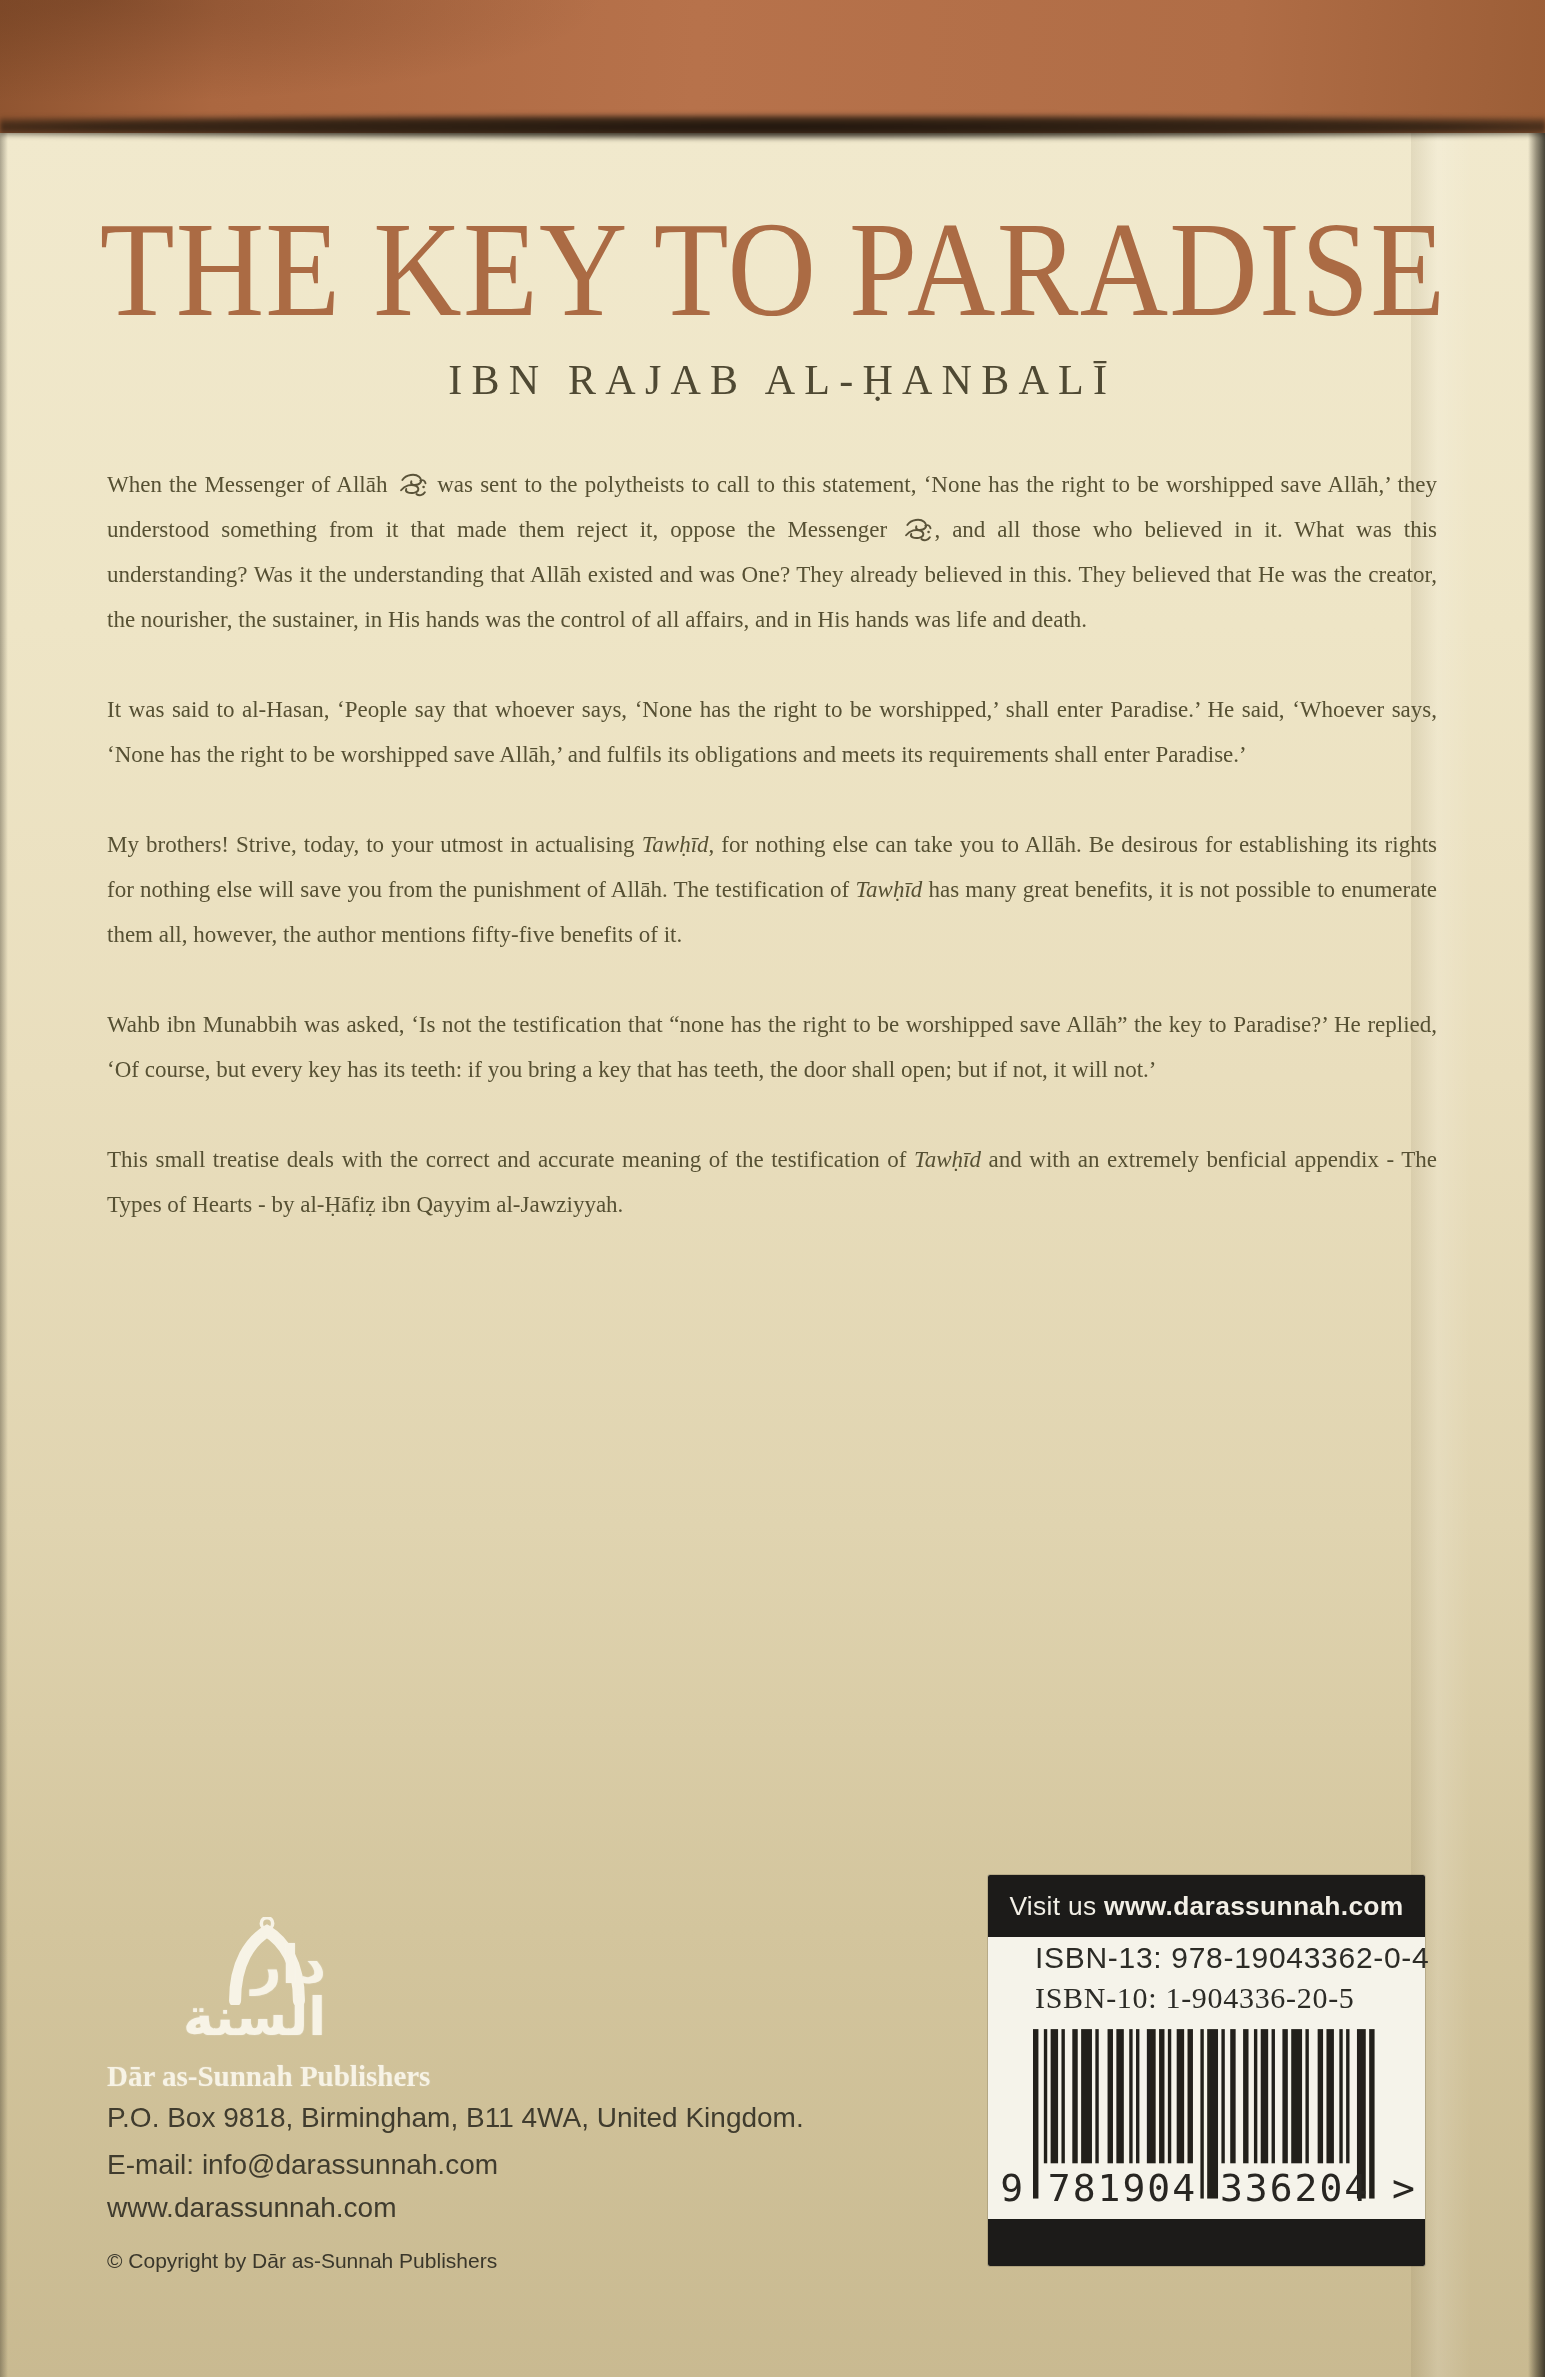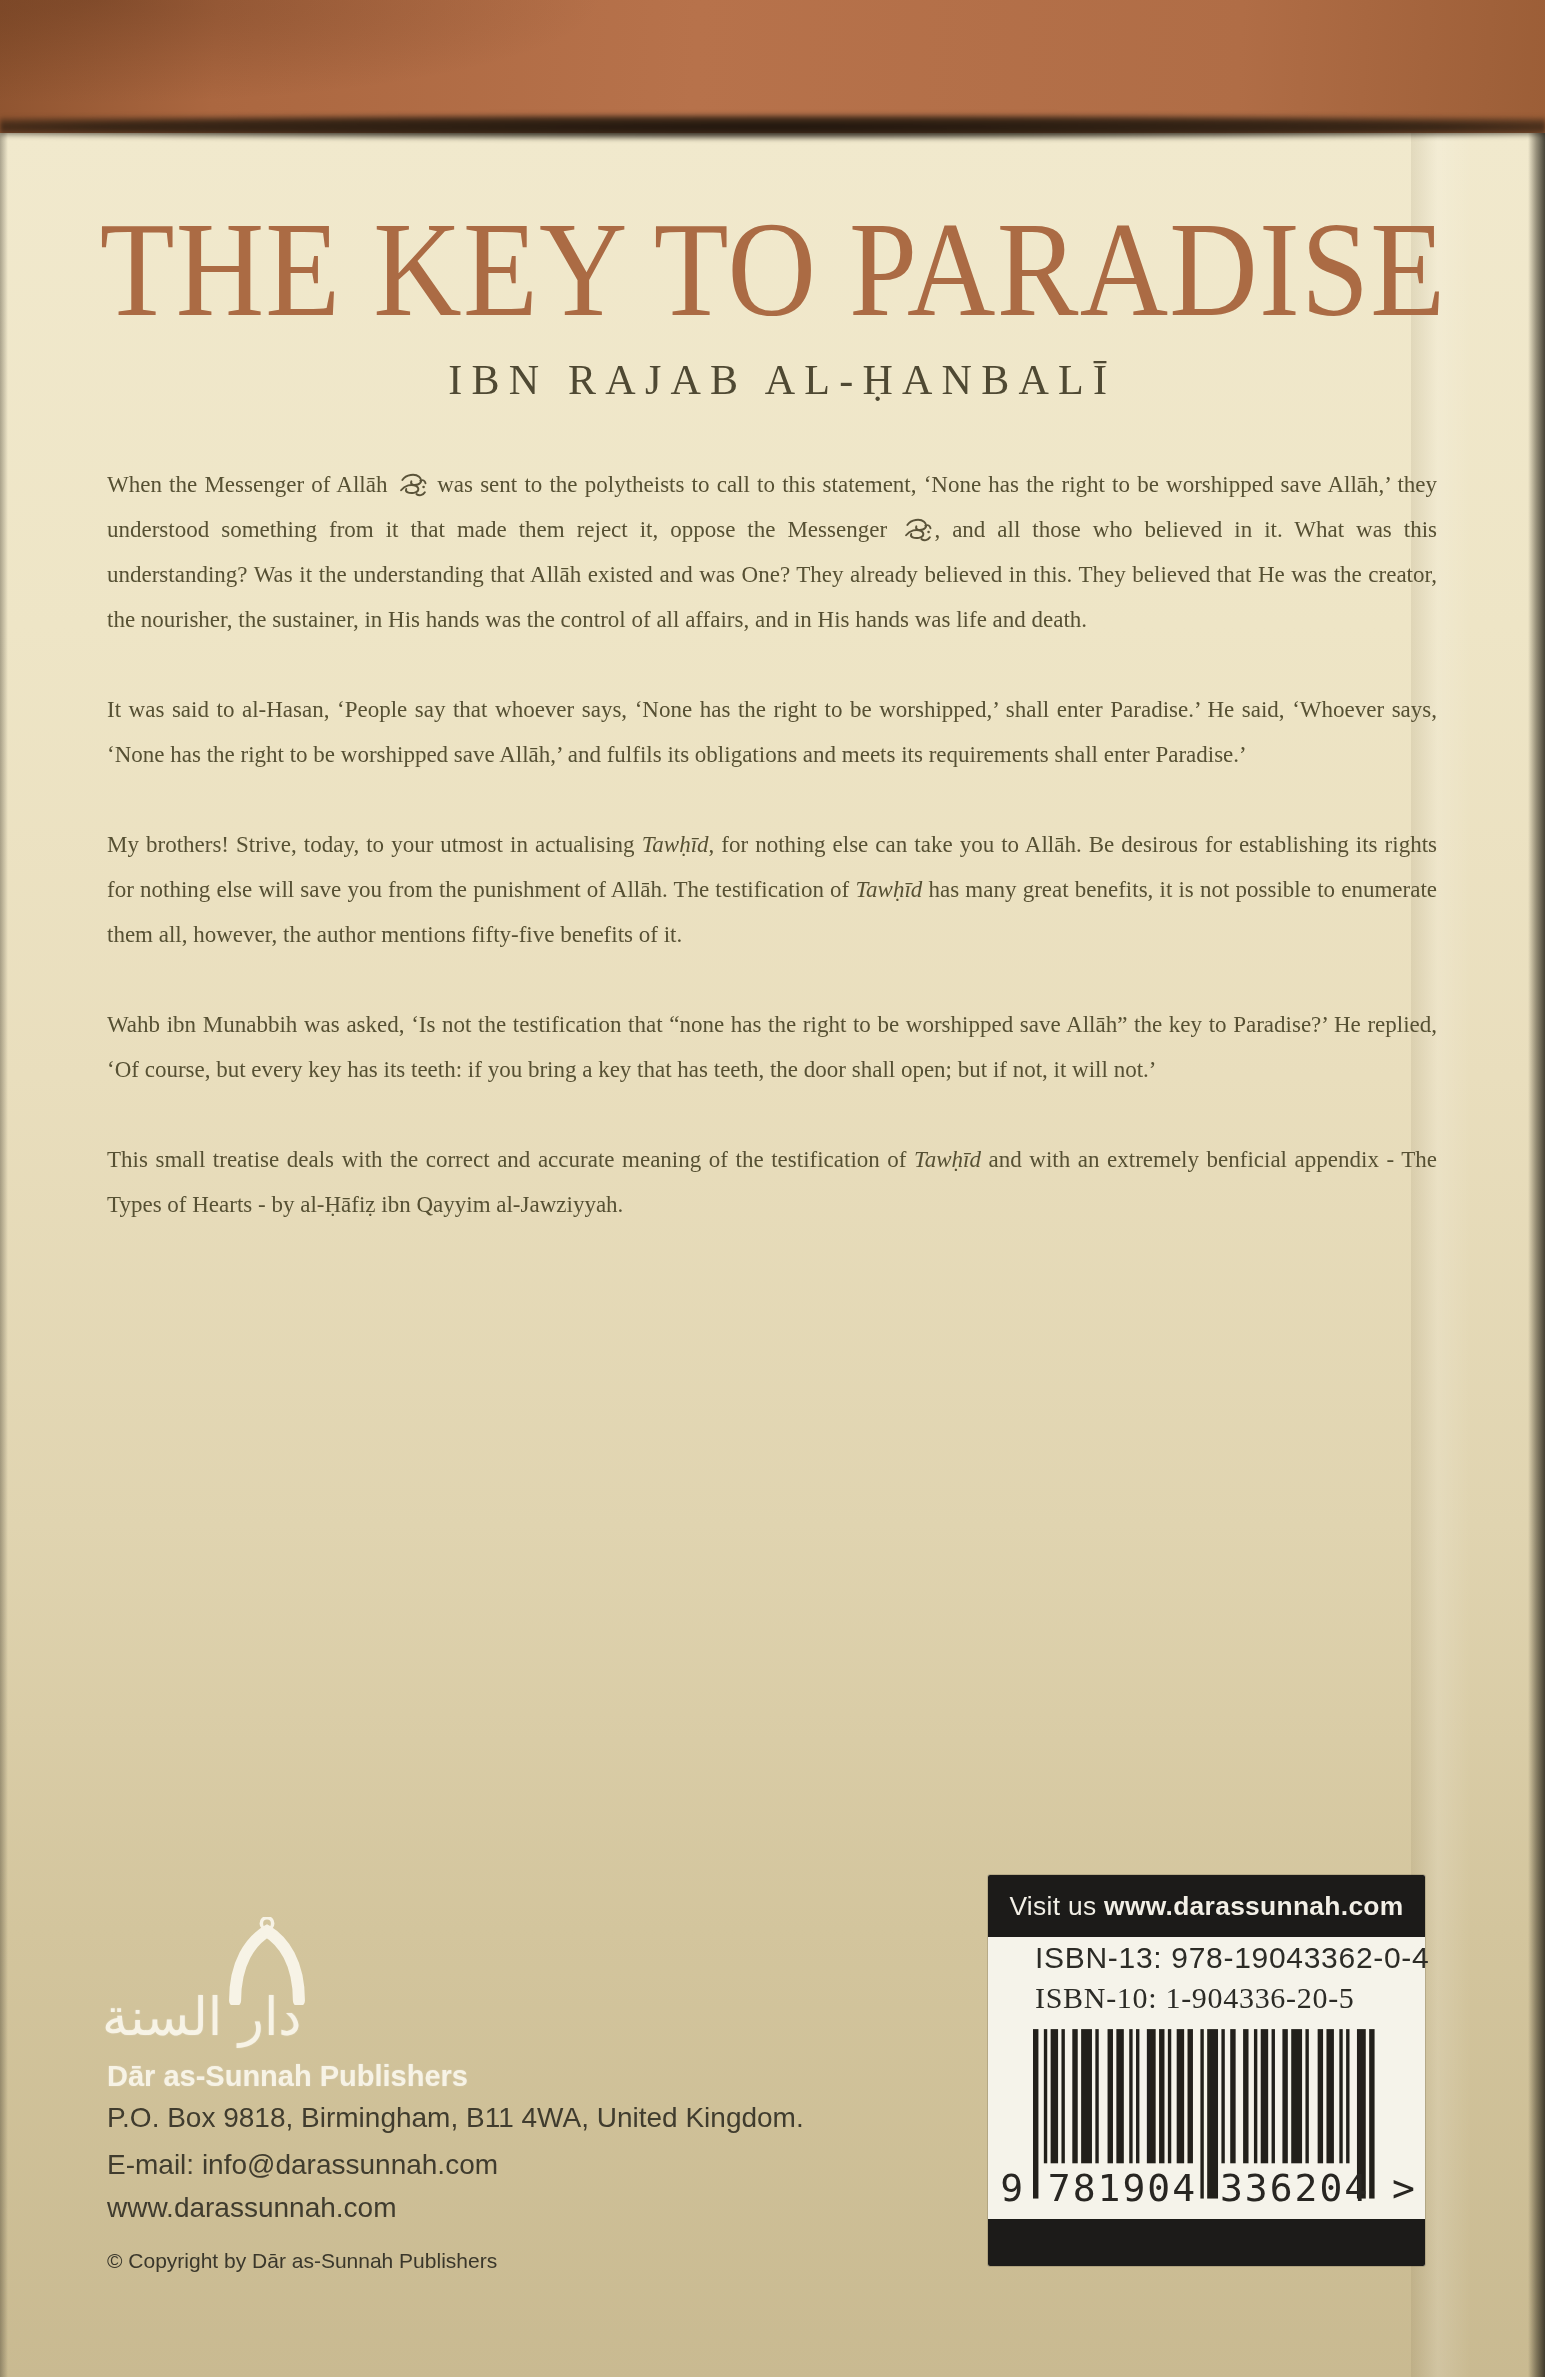--- a/index.html
+++ b/index.html
@@ -39,23 +39,23 @@
     font-size:23px;line-height:45px;color:#565033;text-align:justify;}
   .body-text p{margin:0 0 45px 0;}
   .body-text p:last-child{margin-bottom:0;}
   .body-text em{font-style:italic;}
   .saw{display:inline-block;vertical-align:-6.1px;margin:0 2.7px;line-height:0;}
 
   
   .logo{position:absolute;left:102px;top:1784px;width:224px;height:126px;}
   .logo-dome{position:absolute;right:8.1px;top:0;}
   .logo-arabic{position:absolute;left:0;bottom:0;direction:rtl;
-    font-family:"DejaVu Sans",sans-serif;font-weight:normal;font-size:52px;line-height:1;
+    font-family:"DejaVu Sans",sans-serif;font-weight:bold;font-size:52px;line-height:1;
     color:#f7f3e6;text-shadow:0 0 2px rgba(255,255,255,.35);}
-  .pub-name{position:absolute;left:107px;top:1927px;font-family:Liberation Sans, sans-serif;
+  .pub-name{position:absolute;left:107px;top:1927px;font-family:Liberation Serif, serif;
     font-weight:700;font-size:29px;color:#f7f3e6;text-shadow:0 0 2px rgba(255,255,255,.3);}
   .pub-line{position:absolute;left:107px;font-family:"Liberation Sans","DejaVu Sans",sans-serif;
     font-size:28px;color:#403c2e;}
   .pub-addr{top:1969px;}
   .pub-email{top:2016px;}
   .pub-web{top:2059px;}
   .pub-copy{position:absolute;left:107px;top:2116px;font-family:"Liberation Sans","DejaVu Sans",sans-serif;
     font-size:21px;color:#3a372b;}
 
   

